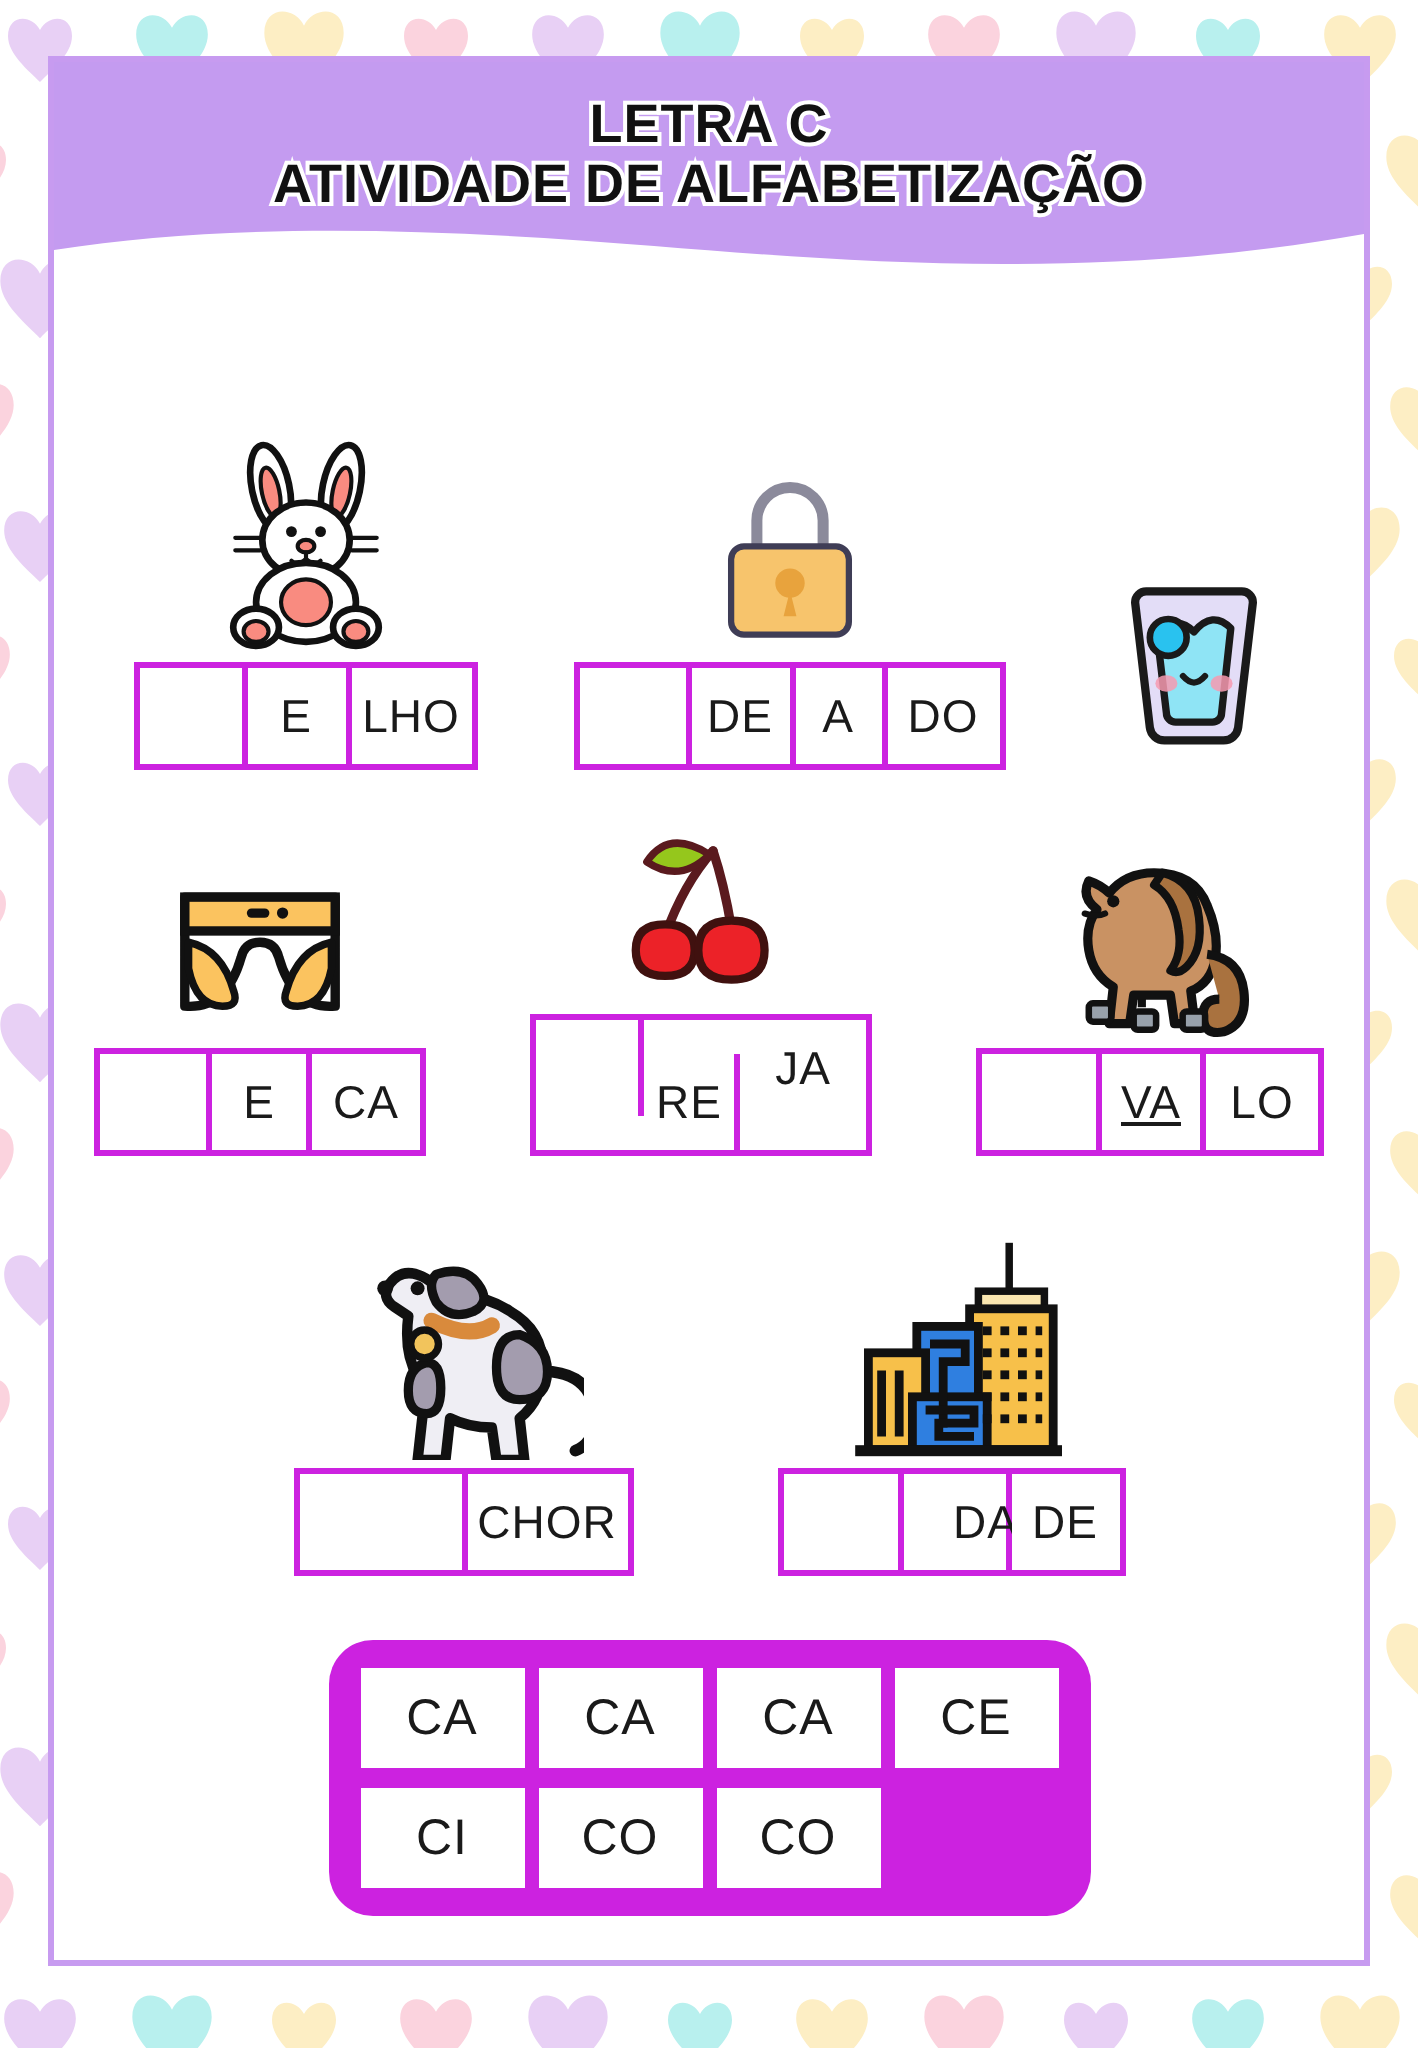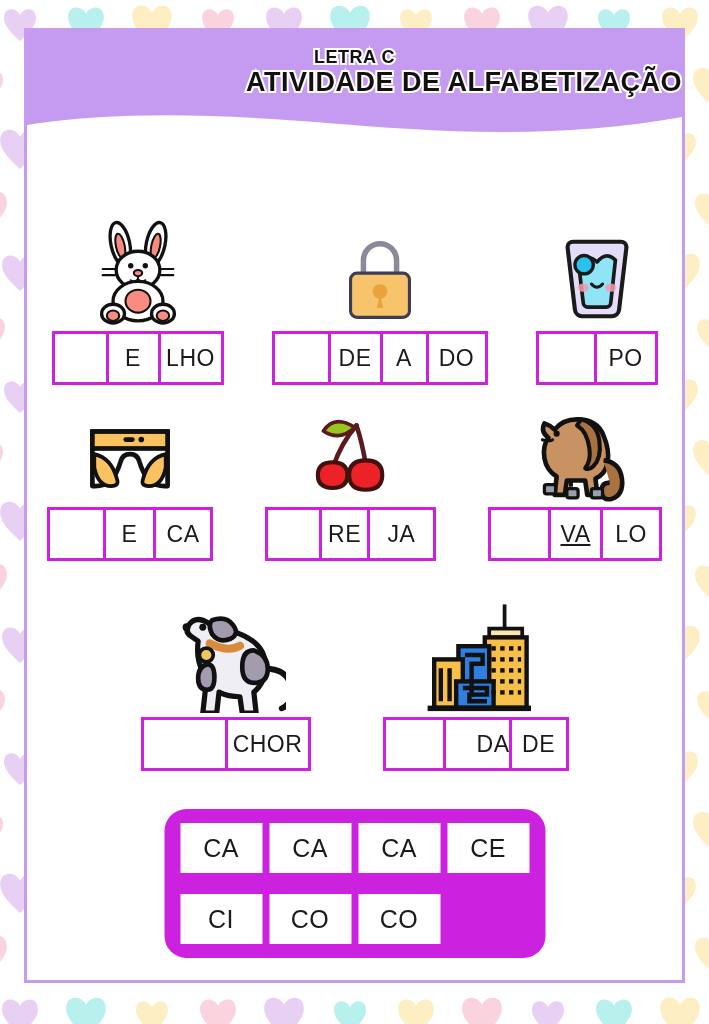--- a/index.html
+++ b/index.html
@@ -59,22 +59,22 @@
     font-weight: bold;
     color: #111111;
     letter-spacing: 0.5px;
     line-height: 1.12;
     -webkit-text-stroke: 4px #ffffff;
     paint-order: stroke fill;
     text-shadow:
       -1px -1px 0 #ffffff,  1px -1px 0 #ffffff,
       -1px  1px 0 #ffffff,  1px  1px 0 #ffffff;
   }
-  #title-line-1 { font-size: 18px; }
-  #title-line-2 { font-size: 27px; text-align: right; }
+  #title-line-1 { font-size: 27px; }
+  #title-line-2 { font-size: 27px; }
 
   
   #instruction {
     position: absolute;
     left: 0;
     top: 138px;
     width: 100%;
     text-align: center;
     font-size: 19px;
     font-weight: bold;
@@ -138,21 +138,21 @@
     bottom: 22px;
     background: #cc22e0;
     border-radius: 22px;
     padding: 14px 16px;
     z-index: 3;
   }
   .bank-row {
     display: flex;
     gap: 7px;
   }
-  .bank-row + .bank-row { margin-top: 21px; }
+  .bank-row + .bank-row { margin-top: 10px; }
   .bank-tile {
     width: 82px;
     height: 50px;
     background: #ffffff;
     display: flex;
     align-items: center;
     justify-content: center;
     font-size: 25px;
     color: #1a1a1a;
     letter-spacing: 0.5px;
@@ -482,24 +482,20 @@
           <div class="ex-art" style="height: 118px;">
             <svg width="92" height="108" viewBox="0 0 100 100" xmlns="http://www.w3.org/2000/svg">
               <path d="M24 16 h52 a6 6 0 0 1 6 6 l-8 68 a8 8 0 0 1 -8 7 H34 a8 8 0 0 1 -8 -7 l-8 -68 a6 6 0 0 1 6 -6 Z" fill="#e3ddf7" stroke="#1a1a1a" stroke-width="4.5" stroke-linejoin="round"></path>
               <path d="M30 40 q10 -12 20 -2 q10 -12 20 -2 l-5 46 a5 5 0 0 1 -5 5 H40 a5 5 0 0 1 -5 -5 Z" fill="#8fe4f5" stroke="#1a1a1a" stroke-width="4" stroke-linejoin="round"></path>
               <circle cx="36" cy="41" r="10" fill="#29c2ef" stroke="#1a1a1a" stroke-width="3.6"></circle>
               <ellipse cx="35" cy="66" rx="6" ry="4.5" fill="#f79ab0" opacity="0.85"></ellipse>
               <ellipse cx="65" cy="66" rx="6" ry="4.5" fill="#f79ab0" opacity="0.85"></ellipse>
               <path d="M44 62 q6 7 12 0" fill="none" stroke="#1a1a1a" stroke-width="3.4" stroke-linecap="round"></path>
             </svg>
           </div>
-          <div class="word-strip">
-            <div class="word-cell blank" style="width: 58px;"></div>
-            <div class="word-cell" style="width: 58px;">PO</div>
-          </div>
         </div>
       </div>
       <div class="ex-row" style="gap: 52px; margin-bottom: 12px;">
         <div class="ex-item">
           <div class="ex-art" style="height: 108px;">
             <svg width="106" height="94" viewBox="0 0 100 100" xmlns="http://www.w3.org/2000/svg">
               <path d="M10 24 h80 v58 q-22 2 -30 -26 q-2 -8 -10 -8 q-8 0 -10 8 q-8 28 -30 26 Z" fill="#ffffff" stroke="#111" stroke-width="5" stroke-linejoin="round"></path>
               <rect x="10" y="24" width="80" height="18" fill="#fbc35f" stroke="#111" stroke-width="5"></rect>
               <path d="M12 48 q18 4 24 26 q3 8 -6 8 q-14 0 -18 -20 Z" fill="#fbc35f" stroke="#111" stroke-width="4" stroke-linejoin="round"></path>
               <path d="M88 48 q-18 4 -24 26 q-3 8 6 8 q14 0 18 -20 Z" fill="#fbc35f" stroke="#111" stroke-width="4" stroke-linejoin="round"></path>
@@ -518,21 +514,21 @@
             <svg width="92" height="100" viewBox="0 0 100 100" xmlns="http://www.w3.org/2000/svg">
               <path d="M30 66 Q40 38 56 20" fill="none" stroke="#5a1a1e" stroke-width="5" stroke-linecap="round"></path>
               <path d="M66 62 Q62 38 56 20" fill="none" stroke="#5a1a1e" stroke-width="5" stroke-linecap="round"></path>
               <path d="M54 22 q-22 -14 -34 4 q18 12 34 -4 Z" fill="#95c71c" stroke="#5a1a1e" stroke-width="4" stroke-linejoin="round"></path>
               <path d="M30 60 q-16 0 -16 14 q0 14 16 14 q16 0 16 -14 q0 -14 -16 -14 Z" fill="#ec2228" stroke="#40110f" stroke-width="4.5"></path>
               <path d="M66 58 q-18 0 -18 16 q0 16 18 16 q18 0 18 -16 q0 -16 -18 -16 Z" fill="#ec2228" stroke="#40110f" stroke-width="4.5"></path>
             </svg>
           </div>
           <div class="word-strip">
             <div class="word-cell blank" style="width: 54px;"></div>
-            <div class="word-cell" style="width: 48px;">RE</div>
+            <div class="word-cell" style="width: 48px; margin-top: 17px;">RE</div>
             <div class="word-cell" style="width: 63px;">JA</div>
           </div>
         </div>
         <div class="ex-item">
           <div class="ex-art" style="height: 108px;">
             <svg width="112" height="102" viewBox="0 0 100 100" xmlns="http://www.w3.org/2000/svg">
               <path d="M70 82 l-2 -24 M46 84 l0 -22" stroke="#111" stroke-width="4" fill="none"></path>
               <path d="M24 36 q-8 -6 -4 -14 q6 2 10 6 q8 -10 22 -10 q20 0 26 16 q6 14 4 26 q-2 12 -12 16 l2 16 h-10 l-2 -14 h-18 l-2 14 h-10 l2 -18 q-10 -6 -12 -18 q-2 -12 4 -20 Z" fill="#c99263" stroke="#111" stroke-width="4.5" stroke-linejoin="round"></path>
               <path d="M56 18 q16 4 18 22 q2 16 -6 24 q-4 4 -8 2 q6 -8 4 -20 q-2 -16 -12 -22 Z" fill="#a9723f" stroke="#111" stroke-width="4" stroke-linejoin="round"></path>
               <path d="M78 58 q16 2 18 18 q2 16 -10 20 q-10 2 -10 -8 q0 -8 8 -8" fill="#a9723f" stroke="#111" stroke-width="4.5" stroke-linejoin="round"></path>
@@ -602,21 +598,21 @@
                 <rect x="88" y="82" width="3" height="4"></rect>
               </g>
               <path d="M40 50 h16 v8 h-10 v30" fill="none" stroke="#111" stroke-width="4"></path>
               <path d="M18 62 v30 M26 62 v30" stroke="#111" stroke-width="4" fill="none"></path>
               <path d="M38 80 h22 v6 h-16 v6 h16" fill="none" stroke="#111" stroke-width="4"></path>
               <rect x="6" y="96" width="98" height="5" fill="#111"></rect>
             </svg>
           </div>
           <div class="word-strip">
             <div class="word-cell blank" style="width: 60px;"></div>
-            <div class="word-cell" style="width: 66px; padding-left: 32px;">DA</div>
+            <div class="word-cell" style="width: 54px; padding-left: 32px;">DA</div>
             <div class="word-cell" style="width: 54px;">DE</div>
           </div>
         </div>
       </div>
     </div>
 
   <div id="answer-bank">
     <div class="bank-row">
         <div class="bank-tile">CA</div>
         <div class="bank-tile">CA</div>

